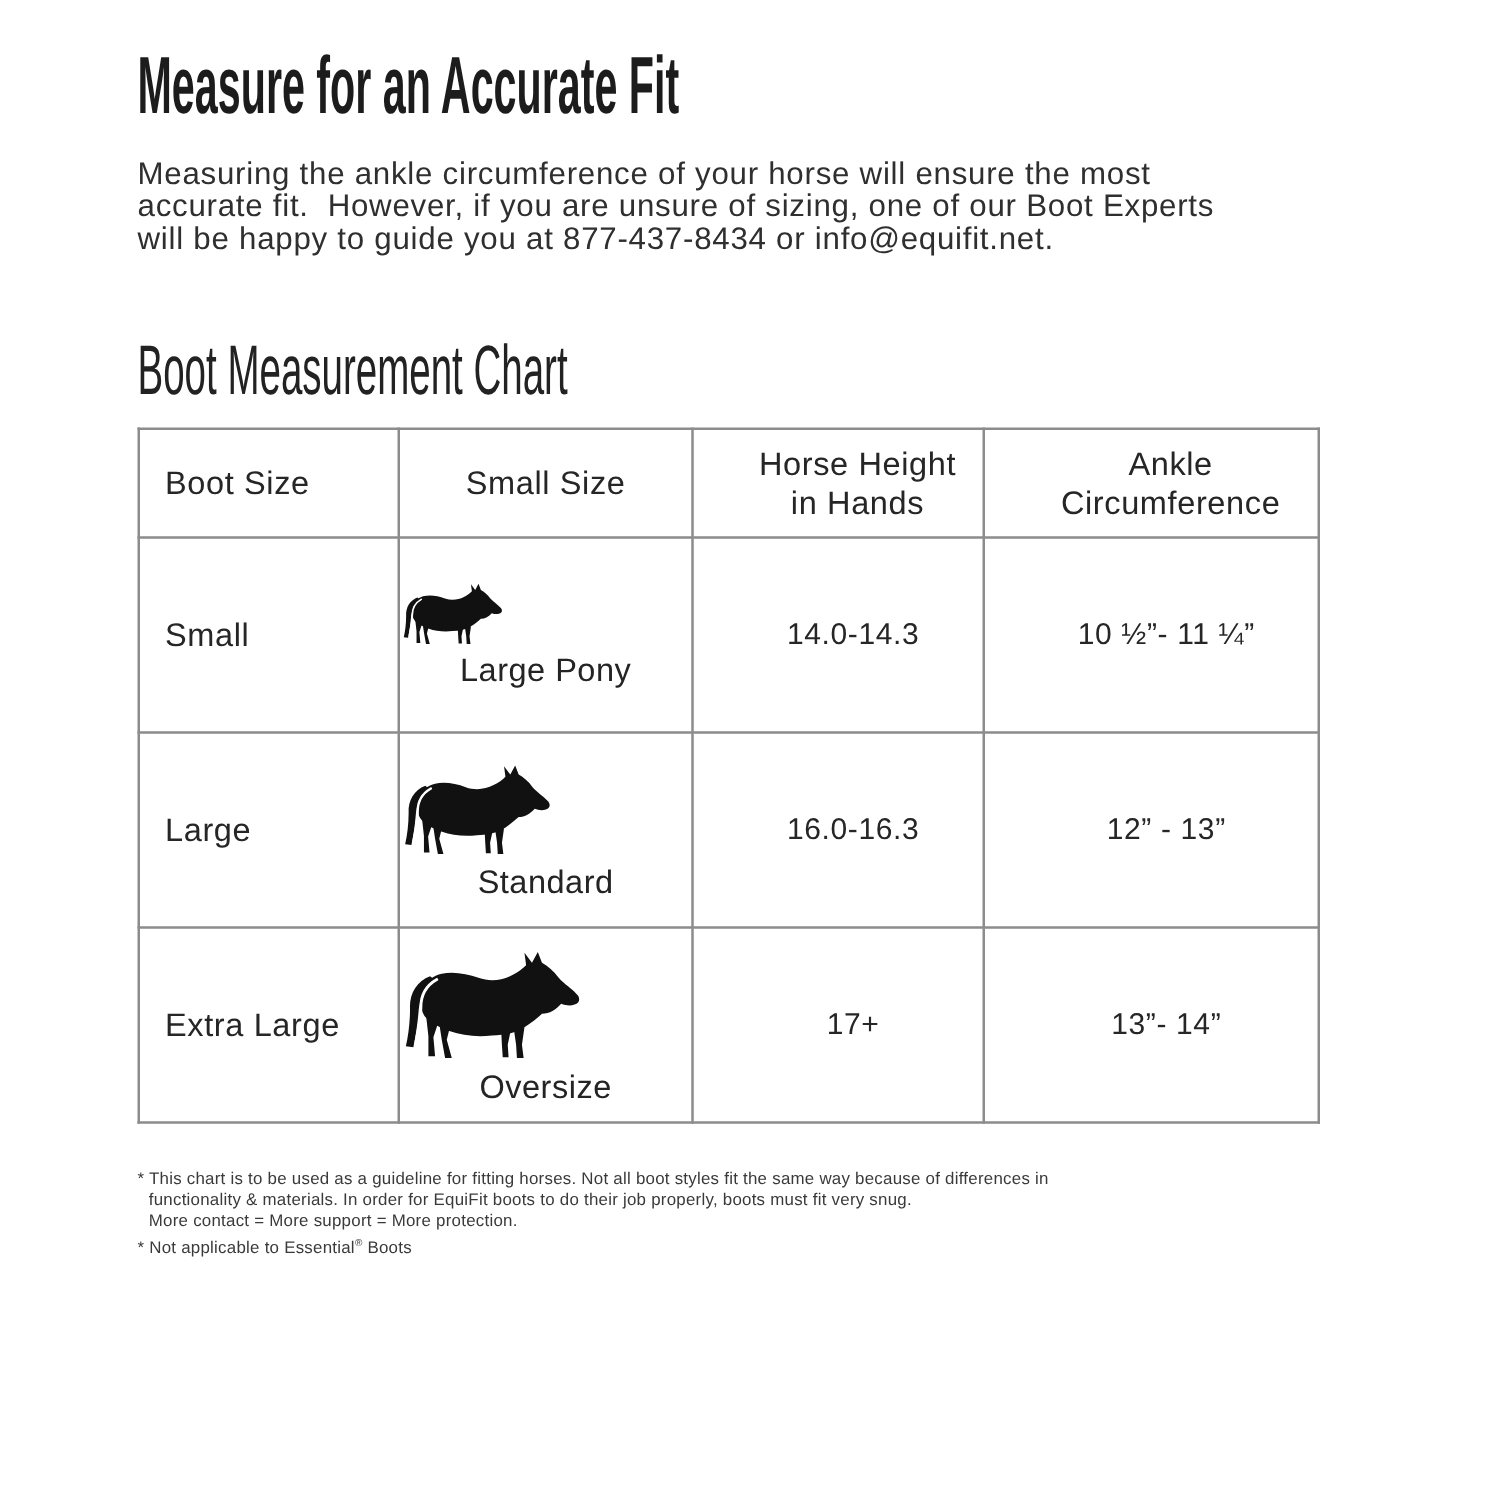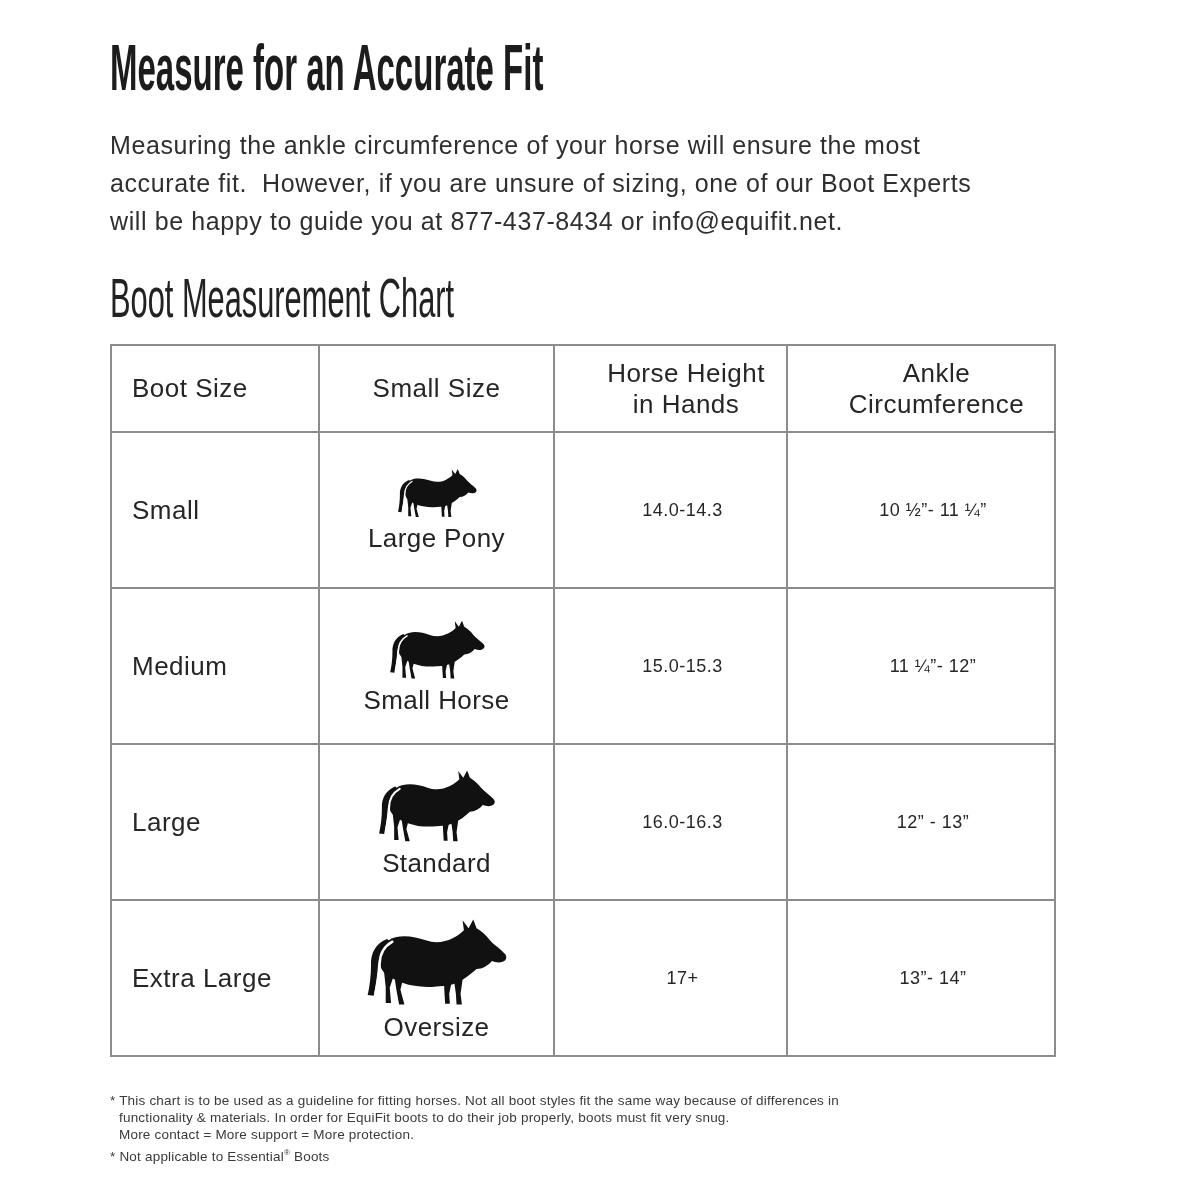--- a/index.html
+++ b/index.html
@@ -14,24 +14,24 @@
 
   
   .h1-wrap { height: 64px; margin-bottom: 26px; text-decoration: underline; }
   .h1-condensed {
     display: inline-block;
     font-size: 60px; font-weight: 700; line-height: 1;
     color: #1c1c1c; letter-spacing: 0px; white-space: nowrap;
     transform: scale(0.55, 1.08); transform-origin: left top;
   }
   .intro {
-    font-size: 25px; line-height: 38px; letter-spacing: 0.6px;
+    font-size: 25px; line-height: 26px; letter-spacing: 0.6px;
     color: #2f2f2f; white-space: pre-wrap;
   }
-  .h2-wrap { height: 52px; margin-top: 30px; margin-bottom: 22px; }
+  .h2-wrap { height: 52px; margin-top: 64px; margin-bottom: 22px; }
   .h2-condensed {
     display: inline-block;
     font-size: 56px; font-weight: 400; line-height: 1;
     color: #222222; white-space: nowrap;
     transform: scale(0.55, 1.0); transform-origin: left top;
   }
   .h3-sub {
     font-size: 23px; font-weight: 700; letter-spacing: 2.2px;
     color: #2b2b2b; margin-bottom: 13px;
   }
@@ -52,25 +52,25 @@
     color: #262626;
   }
   table.size-chart thead tr { height: 87px; }
   table.size-chart tbody tr { height: 156px; }
   table.size-chart th { font-size: 26px; letter-spacing: 0.5px; }
   table.size-chart th.left, table.size-chart td.left {
     text-align: left; padding-left: 20px;
   }
   .pre-line { white-space: pre-line; line-height: 31px; padding-left: 31px; }
   td.size-name { font-size: 26px; letter-spacing: 0.5px; }
-  td.num { font-size: 18px; letter-spacing: 0.5px; padding-left: 24px; }
+  td.num { font-size: 24px; letter-spacing: 0.5px; padding-left: 24px; }
 
   .horse-cell {
     display: flex; flex-direction: column;
-    align-items: center; justify-content: center;
+    justify-content: center;
     gap: 4px;
   }
   .horse-label { font-size: 26px; letter-spacing: 0.4px; color: #242424; }
   svg.horse { display: block; }
   svg.horse-1 { width: 84px;  height: 53px; }
   svg.horse-2 { width: 100px; height: 64px; }
   svg.horse-3 { width: 123px; height: 78px; }
   svg.horse-4 { width: 147px; height: 94px; }
 
   .footnotes { margin-top: 35px; width: 730px; }
@@ -149,33 +149,20 @@
             <svg class="horse horse-1" viewBox="0 0 220 140">
                 <use href="#horse-shape"></use>
               </svg>
             <div class="horse-label">Large Pony</div>
           </div>
         </td>
         <td class="num">14.0-14.3</td>
         <td class="num">10 ½”- 11 ¼”</td>
       </tr>
       <tr>
-        <td class="left size-name">Medium</td>
-        <td>
-          <div class="horse-cell">
-            <svg class="horse horse-2" viewBox="0 0 220 140">
-                <use href="#horse-shape"></use>
-              </svg>
-            <div class="horse-label">Small Horse</div>
-          </div>
-        </td>
-        <td class="num">15.0-15.3</td>
-        <td class="num">11 ¼”- 12”</td>
-      </tr>
-      <tr>
         <td class="left size-name">Large</td>
         <td>
           <div class="horse-cell">
             <svg class="horse horse-3" viewBox="0 0 220 140">
                 <use href="#horse-shape"></use>
               </svg>
             <div class="horse-label">Standard</div>
           </div>
         </td>
         <td class="num">16.0-16.3</td>

